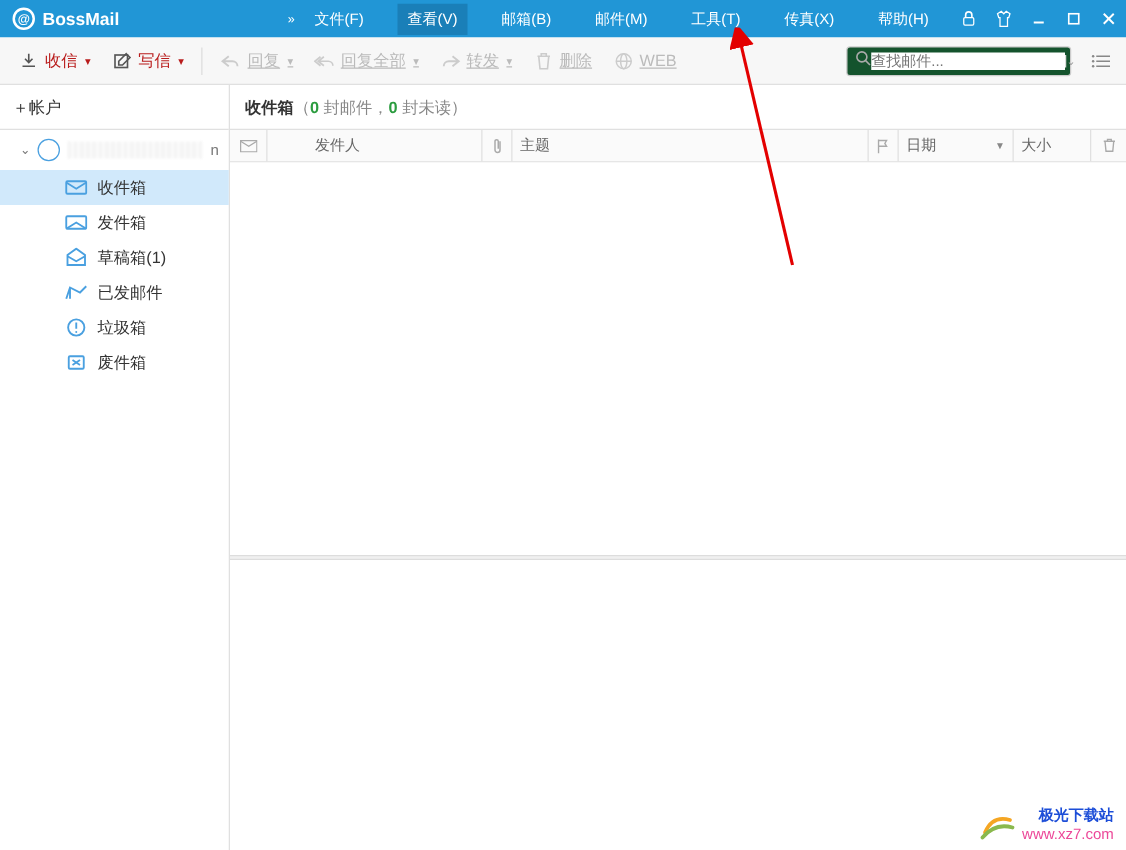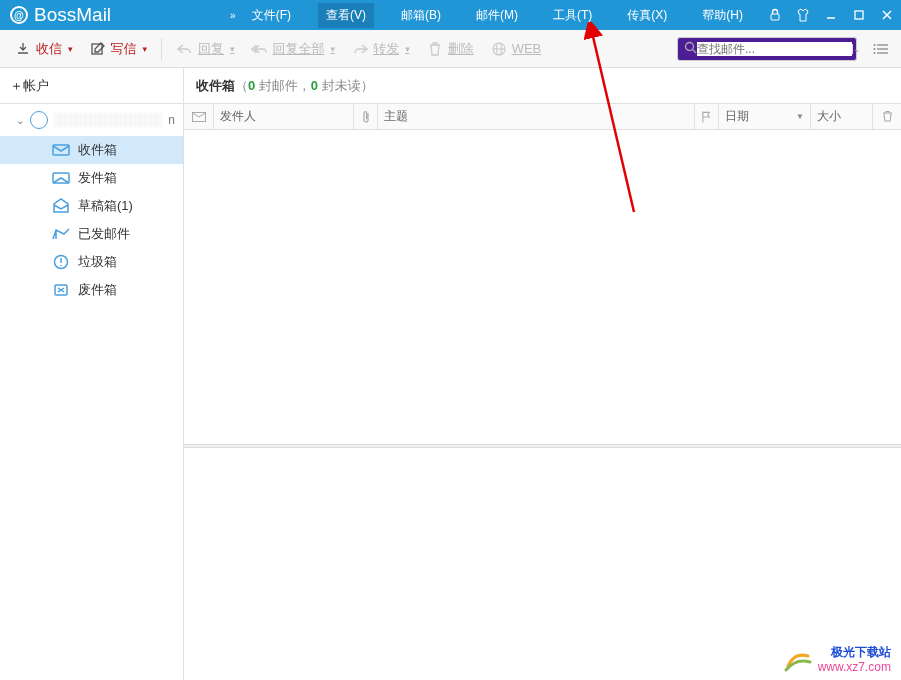--- a/index.html
+++ b/index.html
@@ -1,39 +1,39 @@
 <!DOCTYPE html>
 <html><head>
 <meta charset="utf-8">
 <style>
 * { margin: 0; padding: 0; box-sizing: border-box; font-family: "Microsoft YaHei", "SimSun", sans-serif; }
 body { width: 901px; height: 680px; background: #fff; position: relative; }
 
 .titlebar { height: 30px; background: #2196d6; display: flex; align-items: center; color: #fff; font-size: 12px; }
 .logo-area { display: flex; align-items: center; padding: 0 10px; gap: 6px; }
 .logo-icon { width: 18px; height: 18px; border: 2px solid #fff; border-radius: 50%; display: flex; align-items: center; justify-content: center; font-size: 10px; font-weight: bold; }
-.app-name { font-size: 19px; font-weight: 400; }
+.app-name { font-size: 14px; font-weight: 700; }
 .menu-spacer { flex: 1; }
 .chevron-right { margin-right: 8px; font-size: 10px; }
 .menu-items { display: flex; gap: 19px; }
 .menu-item { padding: 4px 8px; cursor: pointer; }
 .menu-item.active { background: #1a7fb8; }
 .title-icons { display: flex; align-items: center; margin-left: 10px; }
 .title-icon { width: 28px; height: 30px; display: flex; align-items: center; justify-content: center; cursor: pointer; }
 .title-icon svg { stroke: #fff; fill: none; }
 
 .toolbar { height: 38px; background: #f7f7f7; border-bottom: 1px solid #e0e0e0; display: flex; align-items: center; padding: 0 8px; gap: 4px; }
 .tool-group { display: flex; align-items: center; gap: 4px; }
 .tool-btn { display: flex; align-items: center; gap: 4px; padding: 4px 6px; font-size: 13px; color: #b91c1c; cursor: pointer; }
 .tool-btn.disabled { color: #bbb; cursor: default; text-decoration: underline; }
 .tool-btn .caret { font-size: 9px; margin-left: 2px; }
 .tool-icon-wrapper { width: 18px; height: 18px; display: flex; align-items: center; justify-content: center; }
 .divider { width: 1px; height: 22px; background: #ddd; margin: 0 4px; }
 .toolbar-spacer { flex: 1; }
-.search-box { display: flex; align-items: center; border: 1px solid #ccc; border-radius: 3px; height: 24px; width: 180px; padding: 0 6px; background: #4c1d95; }
+.search-box { display: flex; align-items: center; border: 1px solid #ccc; border-radius: 3px; height: 24px; width: 180px; padding: 0 6px; background: #14532d; }
 .search-box input { border: none; outline: none; flex: 1; font-size: 12px; color: #555; }
 .search-caret { width: 20px; text-align: center; color: #999; font-size: 9px; border-left: 1px solid #ddd; }
 .hamburger { width: 24px; height: 24px; margin-left: 8px; display: flex; align-items: center; justify-content: center; cursor: pointer; }
 
 .body-area { display: flex; height: calc(100% - 68px); }
 
 .sidebar { width: 184px; border-right: 1px solid #e0e0e0; background: #fff; }
 .sidebar-header { height: 36px; display: flex; align-items: center; padding: 0 10px; font-size: 13px; color: #333; border-bottom: 1px solid #e0e0e0; font-weight: 500; }
 .account-row { height: 32px; display: flex; align-items: center; padding: 0 8px 0 16px; font-size: 12px; gap: 6px; color: #4aa0e0; }
 .account-chevron { color: #777; font-size: 10px; }
@@ -49,21 +49,21 @@
 .main-area { flex: 1; display: flex; flex-direction: column; }
 .inbox-header { height: 36px; display: flex; align-items: center; padding: 0 12px; font-size: 13px; color: #333; border-bottom: 1px solid #e0e0e0; }
 .inbox-title { font-weight: 600; }
 .inbox-stats { color: #888; }
 .inbox-stats .zero { color: #2b9c3f; font-weight: 600; }
 
 .column-headers { height: 26px; background: #fafafa; border-bottom: 1px solid #e0e0e0; display: flex; align-items: center; font-size: 12px; color: #666; }
 .col { display: flex; align-items: center; height: 100%; border-right: 1px solid #e0e0e0; padding: 0 6px; }
 .col:last-child { border-right: none; }
 .col-icon { width: 30px; justify-content: center; }
-.col-from { width: 140px; }
+.col-from { width: 140px; margin-left: 32px; }
 .col-attach { width: 24px; justify-content: center; }
 .col-subject { flex: 1; }
 .col-flag { width: 24px; justify-content: center; }
 .col-date { width: 92px; position: relative; }
 .col-size { width: 62px; }
 .col-trash { width: 28px; justify-content: center; }
 .sort-caret { font-size: 8px; color: #888; margin-left: auto; }
 
 .list-area { flex: 1; background: #fff; position: relative; min-height: 280px; }
 

